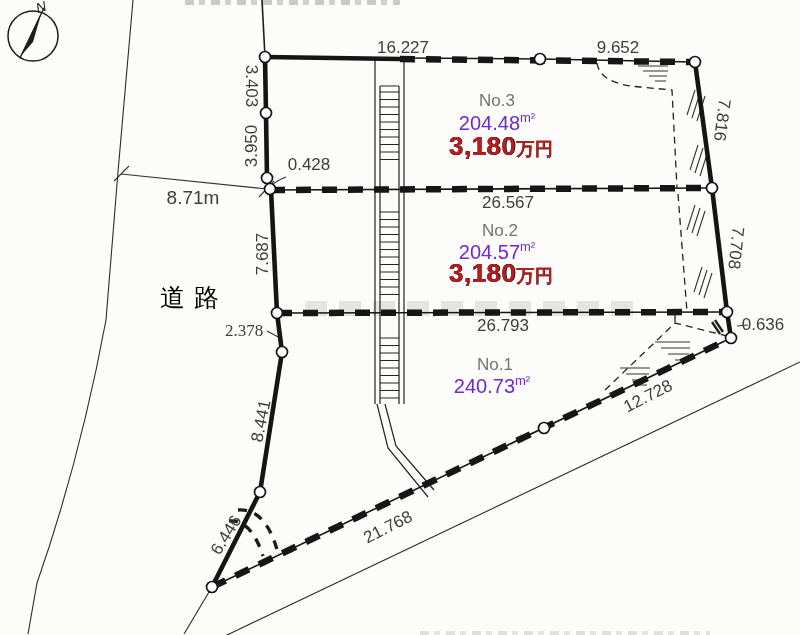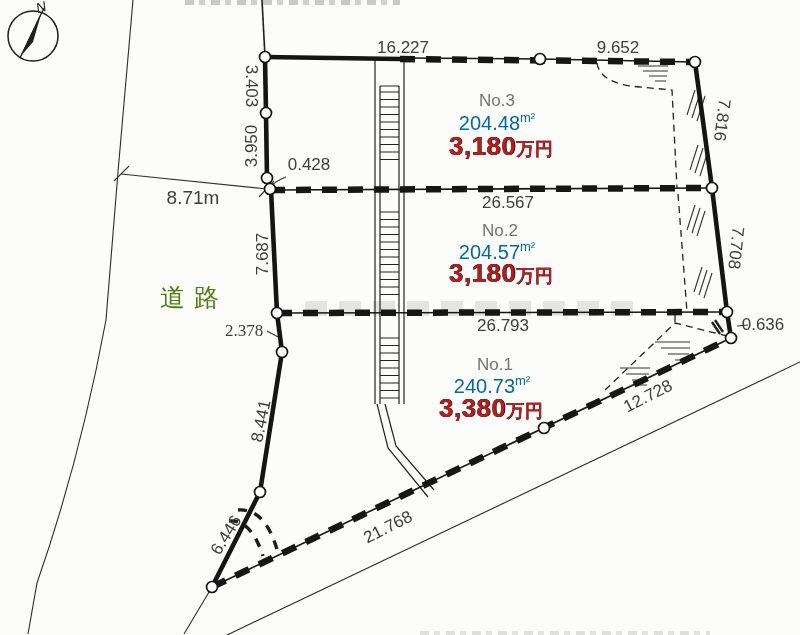--- a/index.html
+++ b/index.html
@@ -2,26 +2,26 @@
 <html><head>
 <meta charset="utf-8">
 <style>
   html,body{margin:0;padding:0;background:#e8e8e8;}
   .stage{position:relative;width:800px;height:635px;background:#fcfcfb;overflow:hidden;
          font-family:"Liberation Sans",sans-serif;}
   svg{position:absolute;left:0;top:0;}
   .lbl{position:absolute;white-space:nowrap;color:#3d3d3d;font-size:17px;
        transform:translate(-50%,-50%);line-height:1;}
   .plot-id{color:#737373;font-size:17px;}
-  .plot-area{color:#0369a1;font-size:20px;}
+  .plot-area{color:#6d28d9;font-size:20px;}
   .plot-area .unit{font-size:13px;vertical-align:super;}
   .plot-price{color:#b91c1c;font-size:26px;font-weight:bold;
               text-shadow:0.6px 0 0 #101010, 0 0.4px 0 #101010;letter-spacing:0.5px;}
   .plot-price .unit{font-size:18px;text-shadow:0.3px 0 0 #101010;}
-  .road-lbl{color:#4d7c0f;font-size:25px;letter-spacing:9px;}
+  .road-lbl{color:#000000;font-size:25px;letter-spacing:9px;}
   .north-lbl{color:#222;font-size:14px;font-style:italic;}
   .cut-text{position:absolute;height:5px;opacity:.45;
     background:repeating-linear-gradient(90deg,#8a8a8a 0 9px,transparent 9px 14px,#9a9a9a 14px 20px,transparent 20px 26px);}
   .watermark{position:absolute;opacity:.18;border-radius:3px;
     background:repeating-linear-gradient(90deg,#777 0 22px,transparent 22px 34px);}
 </style>
 </head>
 <body>
 
 <div class="stage">
@@ -161,17 +161,14 @@
     <span>204.57</span><span class="unit">m²</span>
   </div>
   <div class="lbl plot-price" style="left:501px;top:273px;">
     <span>3,180</span><span class="unit">万円</span>
   </div>
 
   <div class="lbl plot-id" style="left:495px;top:364px;">No.1</div>
   <div class="lbl plot-area" style="left:492px;top:385px;">
     <span>240.73</span><span class="unit">m²</span>
   </div>
-  <div class="lbl plot-price" style="left:491px;top:408px;">
-    <span>3,380</span><span class="unit">万円</span>
-  </div>
 
 </div>
 
 </body></html>

